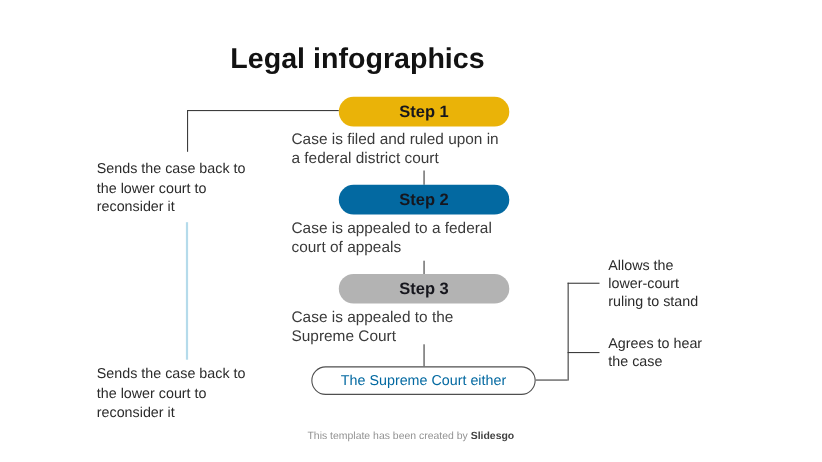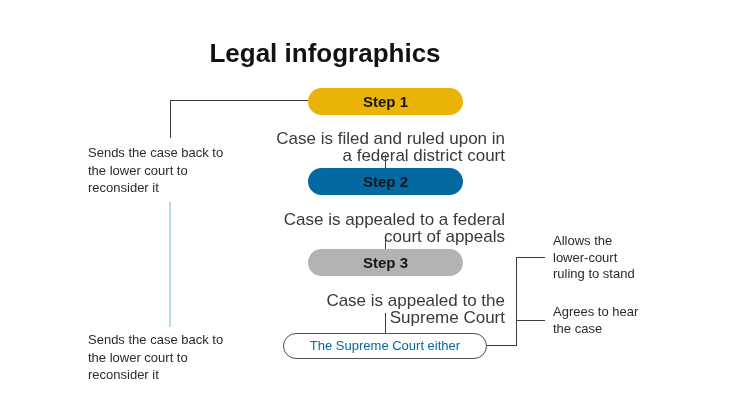--- a/index.html
+++ b/index.html
@@ -12,22 +12,22 @@
     font-size:26px;font-weight:800;color:#121212;letter-spacing:0px;margin:0;
   }
   .pill{
     position:absolute;left:308px;width:155px;height:27px;border-radius:14px;
     text-align:center;line-height:27px;font-size:15px;font-weight:700;color:#16161d;
   }
   .pill-step1{top:88px;}
   .pill-step2{top:168px;}
   .pill-step3{top:249px;}
   .caption{
-    position:absolute;left:265px;width:240px;text-align:right;
-    font-size:17px;line-height:17px;color:#3a3a3a;white-space:pre-line;margin-top:12px;
+    position:absolute;left:265px;width:240px;text-align:left;
+    font-size:14px;line-height:17px;color:#3a3a3a;white-space:pre-line;
   }
   .caption1{top:118px;}
   .caption2{top:199px;}
   .caption3{top:280px;}
   .outcome-pill{
     position:absolute;left:283px;top:333px;width:204px;height:26px;
     border:1.3px solid #4f4f4f;border-radius:14px;background:#ffffff;
     box-sizing:border-box;text-align:center;line-height:24px;
     font-size:13px;color:#0369a1;
   }
@@ -95,14 +95,17 @@
 reconsider it</div>
   <div class="side-text left-text-2">Sends the case back to
 the lower court to
 reconsider it</div>
   <div class="side-text right-text-1">Allows the
 lower-court
 ruling to stand</div>
   <div class="side-text right-text-2">Agrees to hear
 the case</div>
 
+  <div class="footer">
+    <span>This template has been created by </span><span class="brand">Slidesgo</span>
+  </div>
 
 </div>
 
 </body></html>

